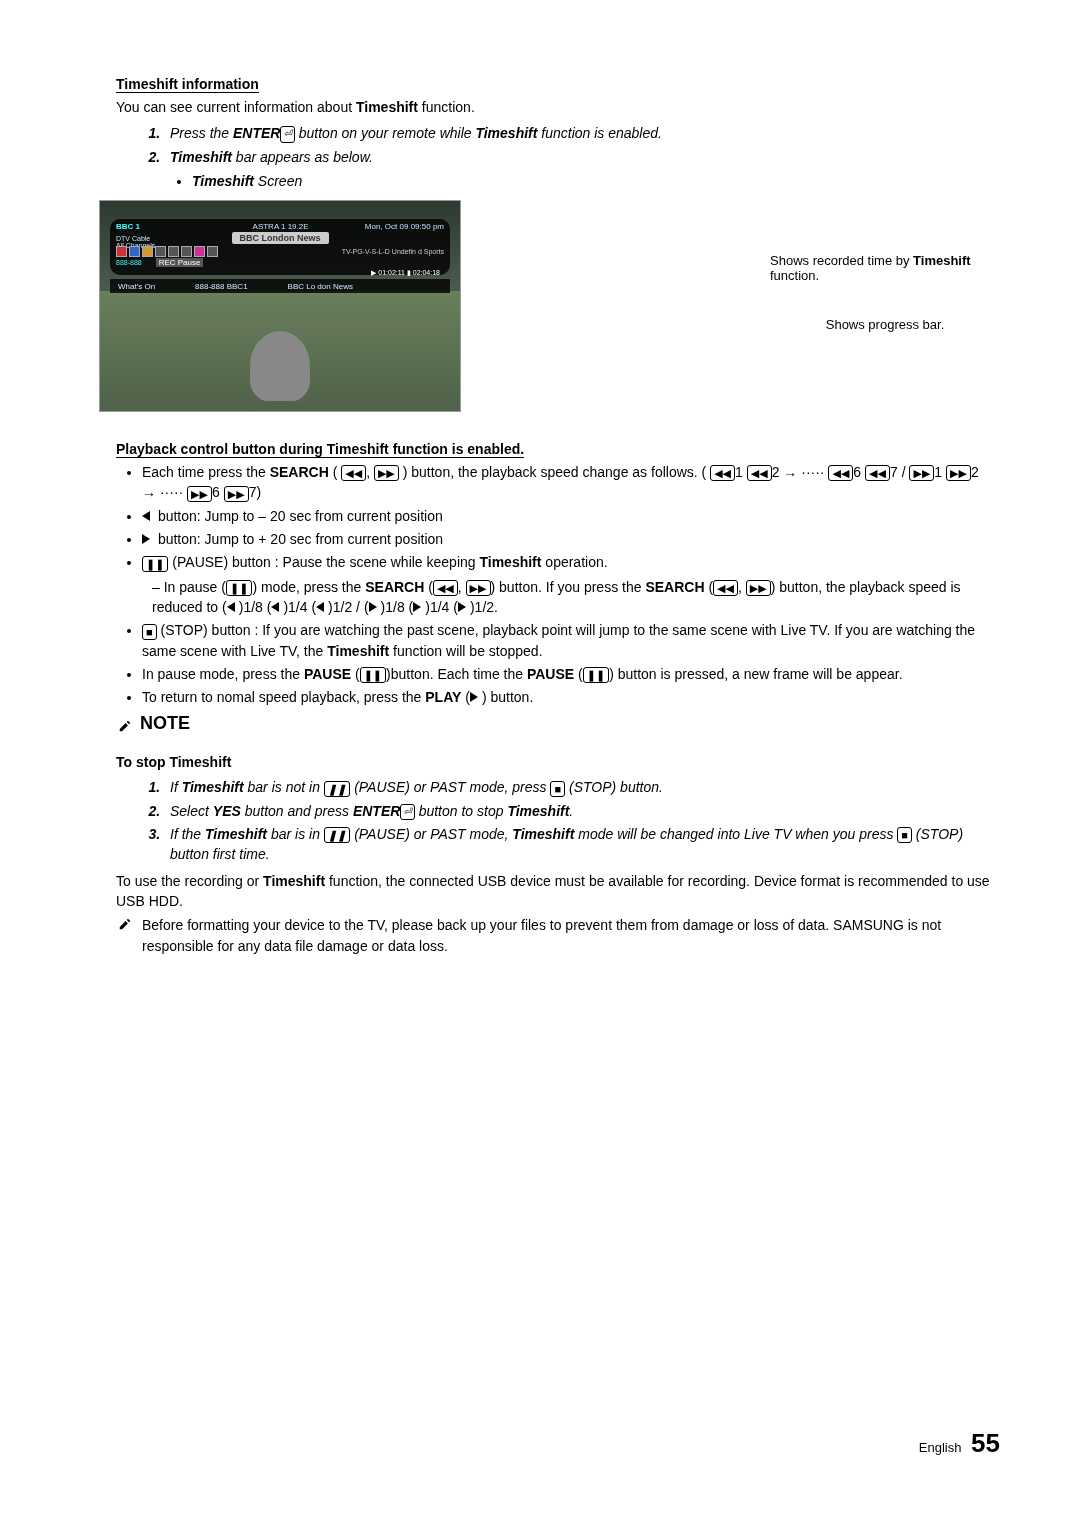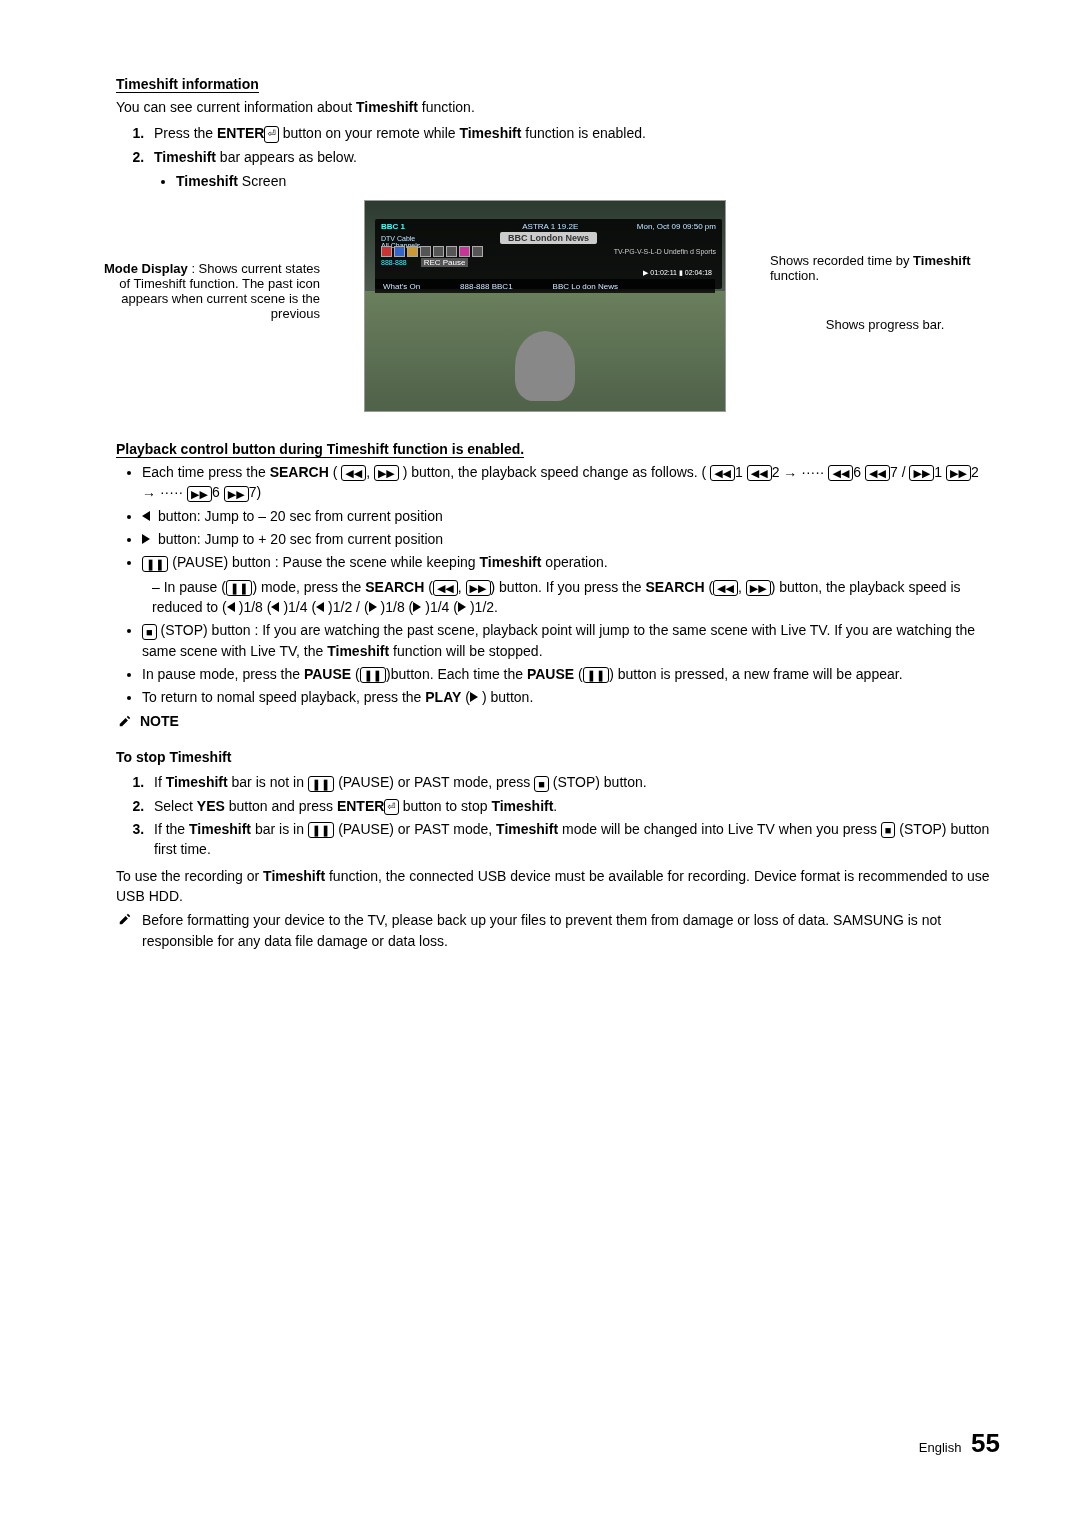--- a/index.html
+++ b/index.html
@@ -25,21 +25,21 @@
   .section-head {
     font-size: 14px;
     font-weight: bold;
     border-bottom: 1px solid #000;
     display: inline-block;
     margin-top: 6px;
   }
   p, li { font-size: 14px; line-height: 1.45; }
   p { margin: 4px 0; }
   ol.steps { margin: 6px 0 6px 0; padding-left: 32px; }
-  ol.steps > li { padding-left: 6px; margin: 3px 0; }
+  ol.steps > li { padding-left: 6px; margin: 3px 16px; font-style: italic; }
   ol.steps > li::marker { font-weight: bold; }
   ul.dots { margin: 4px 8px 4px 34px; padding: 0; }
   ul.dots > li { list-style: disc; margin: 3px 0 3px 10px; }
   ul.sub-bullets > li { list-style: disc; margin: 3px 0 3px 28px; font-size: 14px; }
   .bold { font-weight: bold; }
   .figure-area {
     display: flex;
     justify-content: space-between;
     align-items: flex-start;
     margin: 10px 0 24px 0;
@@ -50,24 +50,24 @@
   .fig-right .callout { margin-bottom: 30px; }
   .fig-center {
     width: 360px; height: 210px;
     background: linear-gradient(#2d3a2f, #58685a 60%, #3f4a41);
     position: relative;
     margin: 0 10px;
     overflow: hidden;
     box-shadow: 0 0 0 1px #999;
   }
   .info-bar {
-    position: absolute; top: 18px; left: 10px; right: 3px;
-    height: 70px;
+    position: absolute; top: 18px; left: 10px; right: 10px;
+    height: 56px;
     background: rgba(0,0,0,0.8);
-    border-radius: 2px;
+    border-radius: 10px;
   }
   .info-top {
     font-size: 8px; color: #bfe3ff;
     display: flex; justify-content: space-between;
     padding: 3px 6px;
   }
   .info-title-row { display: flex; justify-content: center; }
   .bbc-title {
     background: #ccc; color: #333; font-size: 9px; font-weight: bold;
     padding: 1px 8px; border-radius: 2px;
@@ -108,21 +108,21 @@
   .enter-icon {
     display: inline-block;
     border: 1px solid #000;
     border-radius: 3px;
     padding: 0 2px;
     font-size: 10px;
     vertical-align: middle;
   }
   .note-label {
     display: flex; align-items: center; gap: 6px;
-    font-size: 14px; font-weight: bold; margin-top: 6px;
+    font-size: 18px; font-weight: bold; margin-top: 6px;
   }
   .pencil {
     display: inline-block;
     width: 18px; height: 14px;
   }
   .pencil svg { width: 100%; height: 100%; }
   .flex-note { display: flex; gap: 8px; align-items: flex-start; margin: 4px 0; }
   .flex-note .pencil { flex: 0 0 18px; margin-top: 2px; }
   .flex-note p { margin: 0; flex: 1; }
   .tri::before { content: ""; display:inline-block; width:0; height:0; border-top:5px solid transparent;border-bottom:5px solid transparent; }
@@ -154,23 +154,20 @@
         <ul class="sub-bullets" style="margin:4px 0 0 -6px; padding:0;">
           <li style="list-style: disc;">
             <span class="bold">Timeshift</span><span> Screen</span>
           </li>
         </ul>
       </li>
     </ol>
   </div>
 
   <div class="figure-area">
-    <div class="fig-left">
-      <span class="bold">Mode Display</span><span> : Shows current states of Timeshift function. The past icon appears when current scene is the previous</span>
-    </div>
     <div class="fig-center">
       <div class="field"></div>
       <div class="player"></div>
       <div class="info-bar">
         <div class="info-top">
           <span style="color:#4ff; font-weight:bold;">BBC 1</span>
           <span></span>
           <span>ASTRA 1 19.2E</span>
           <span>Mon, Oct 09 09:50 pm</span>
         </div>

